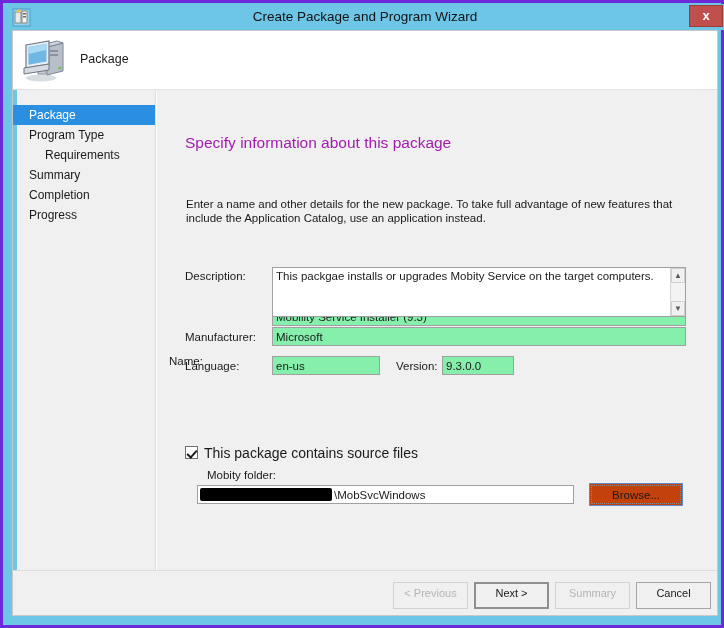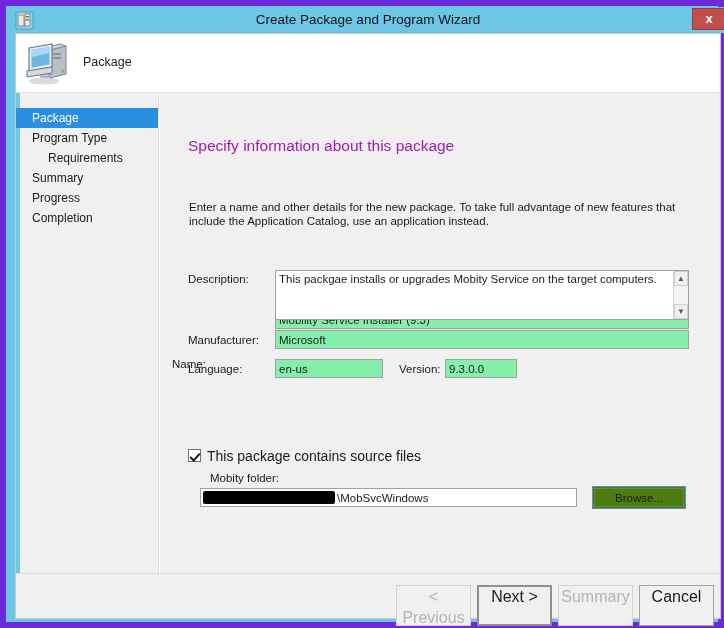--- a/index.html
+++ b/index.html
@@ -17,21 +17,21 @@
   }
 
   
   .window {
     position: absolute;
     left: 0; top: 0;
     width: 724px;
     height: 628px;
     box-sizing: border-box;
     background: #6ec6e6;
-    border: 6px solid #6d28d9;
+    border: 3px solid #6d28d9;
   }
 
   
   .titlebar {
     position: absolute;
     left: 1px; top: 1px;
     width: 722px;
     height: 26px;
     background: #6ec6e6;
   }
@@ -305,21 +305,21 @@
     line-height: 16px;
     color: #1a1a1a;
     white-space: nowrap;
   }
   .browse-btn {
     position: absolute;
     left: 432px; top: 393px;
     width: 94px;
     height: 23px;
     box-sizing: border-box;
-    background: #4d7c0f;
+    background: #c2410c;
     border: 1px solid #5b8fc9;
     font-family: "Liberation Sans", sans-serif;
     font-size: 11.5px;
     color: #1a1a1a;
     cursor: pointer;
   }
   .browse-inner {
     position: absolute;
     left: 1px; top: 1px;
     right: 1px; bottom: 1px;
@@ -335,26 +335,26 @@
     width: 704px;
     height: 45px;
     background: #f0f0f0;
     border-top: 1px solid #dcdcdc;
     box-sizing: border-box;
   }
   .btn {
     position: absolute;
     top: 11px;
     width: 75px;
-    height: 41px;
+    height: 27px;
     box-sizing: border-box;
     background: #f0f0f0;
     border: 1px solid #a6a6a6;
     font-family: "Liberation Sans", sans-serif;
-    font-size: 16px;
+    font-size: 11px;
     color: #1a1a1a;
     text-align: center;
     line-height: 21px;
     cursor: pointer;
   }
   .btn.disabled {
     color: #b4b4b4;
     border-color: #d2d2d2;
     cursor: default;
   }
@@ -410,22 +410,22 @@
 
     <div class="body-area">
 
       <div class="sidebar">
         <div class="sidebar-strip"></div>
         <div class="nav-list">
           <div class="nav-item active">Package</div>
           <div class="nav-item">Program Type</div>
           <div class="nav-item sub">Requirements</div>
           <div class="nav-item">Summary</div>
+          <div class="nav-item">Completion</div>
           <div class="nav-item">Progress</div>
-          <div class="nav-item">Completion</div>
         </div>
       </div>
 
       <div class="content">
 
         <div class="page-title">Specify information about this package</div>
         <div class="intro">Enter a name and other details for the new package. To take full advantage of new features that include the Application Catalog, use an application instead.</div>
 
         <div class="form">
 

